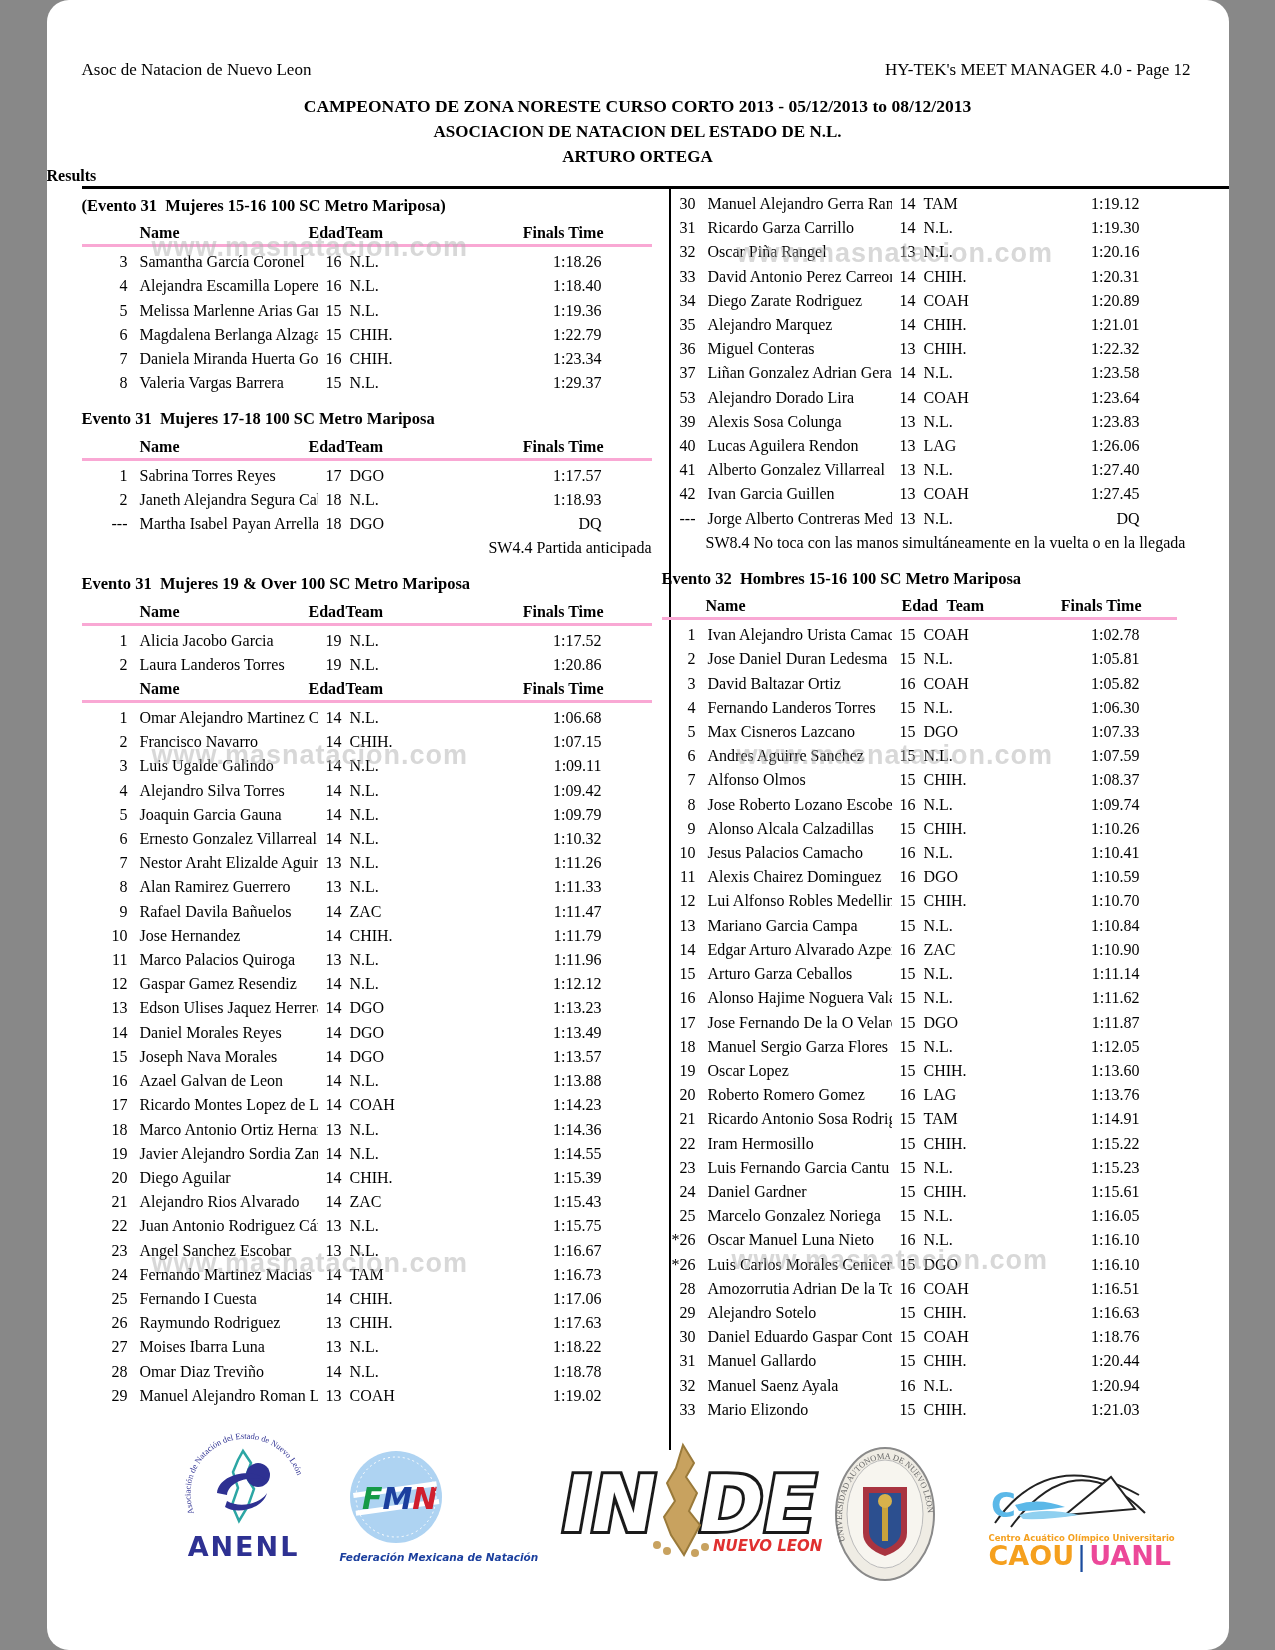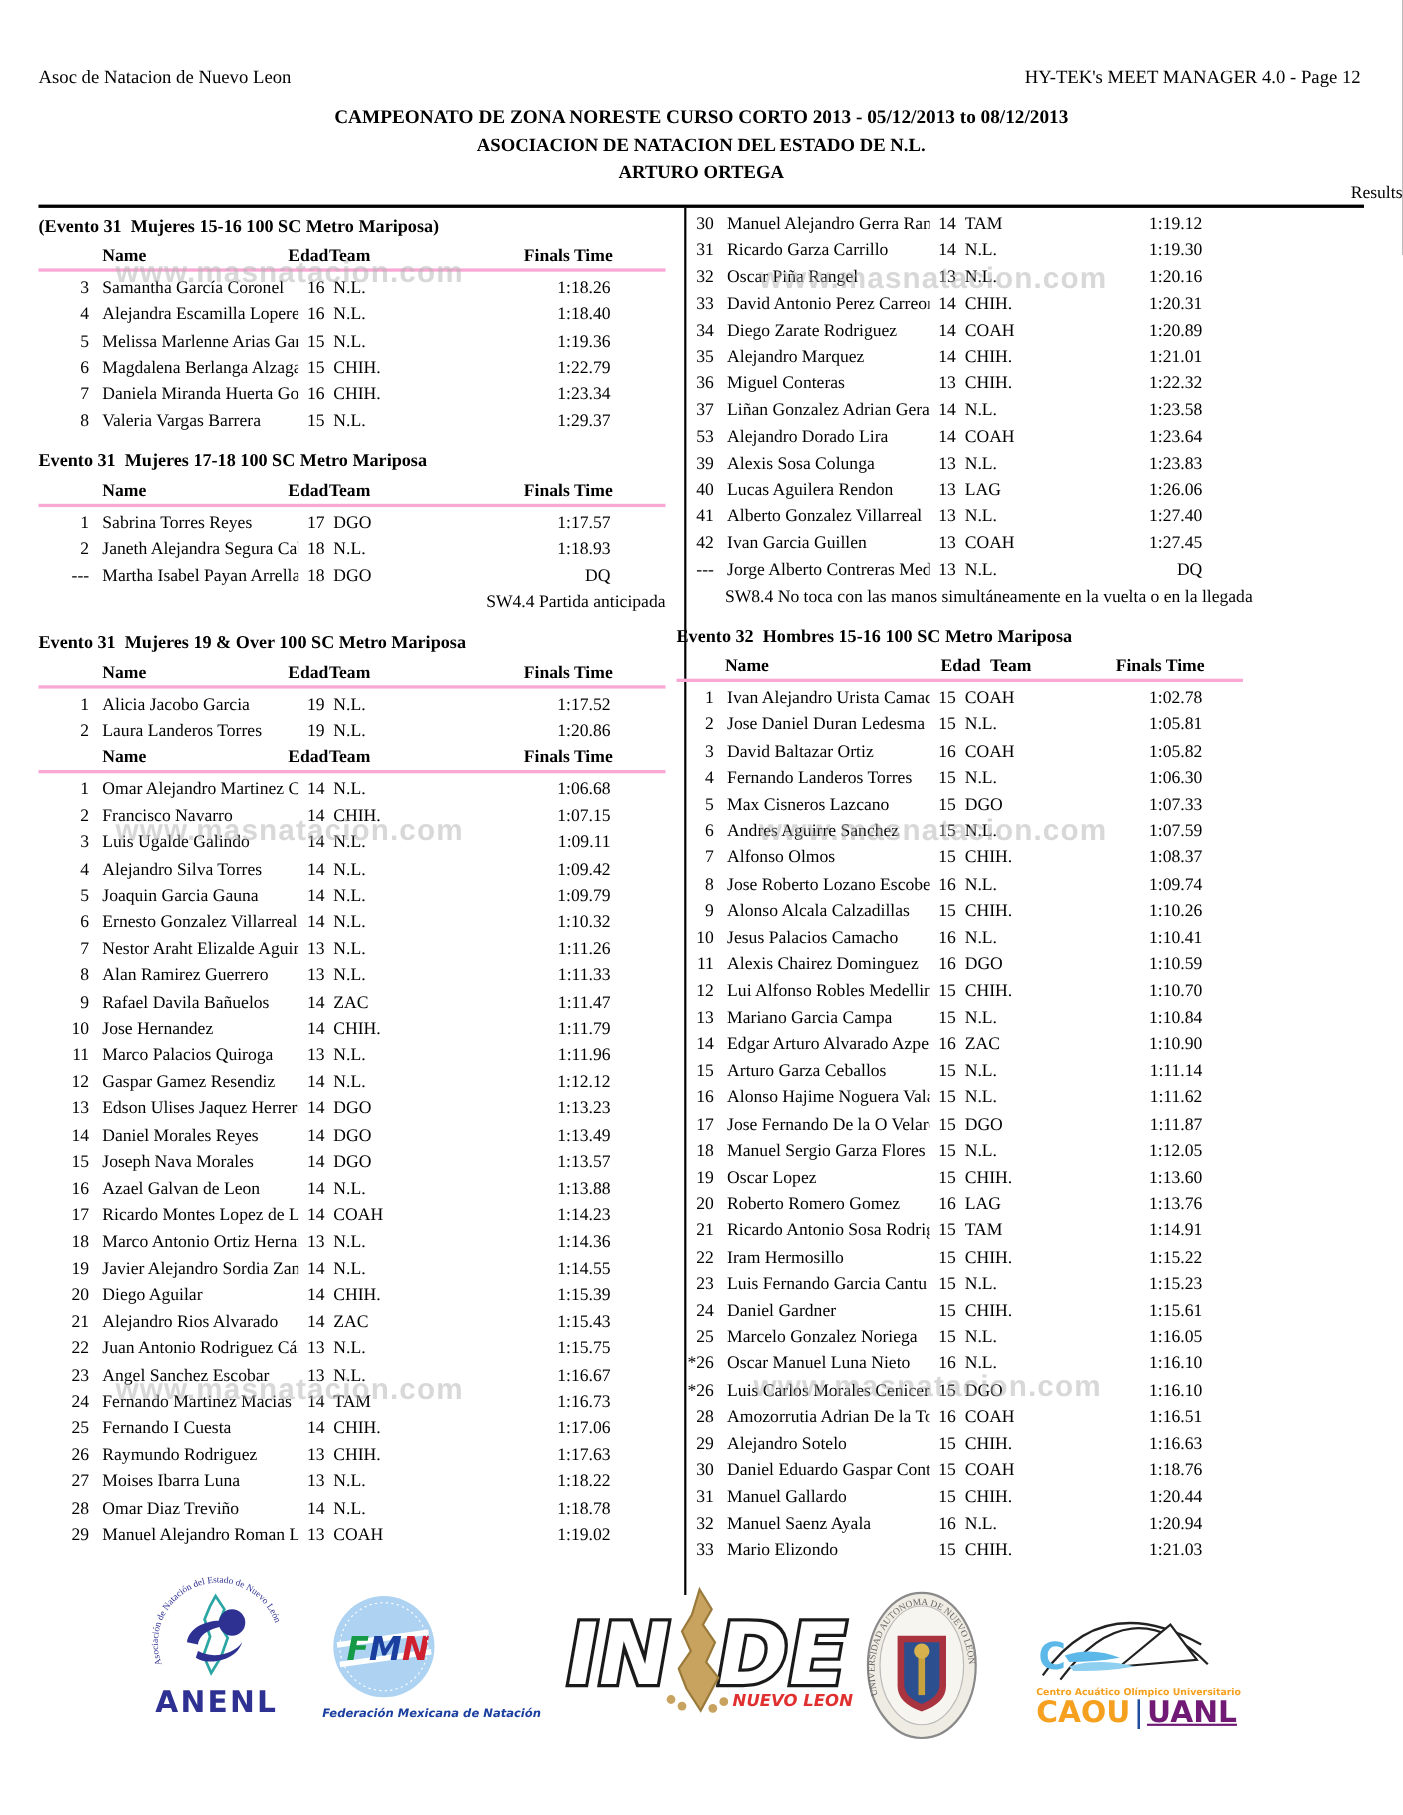--- a/index.html
+++ b/index.html
@@ -1,25 +1,25 @@
 <!DOCTYPE html>
 <html><head>
 <meta charset="utf-8">
 <style>
   html,body { margin:0; padding:0; background:#888; }
   .page {
-    position:relative; width:1275px; height:1650px; margin:0 auto;
+    position:relative; width:1182px; height:1650px; margin:0 auto;
     background:#ffffff; color:#000;
-    font-family:"Liberation Serif", serif; overflow:hidden;
+    font-family:"Liberation Serif", serif; overflow:hidden;border-radius:22px;
   }
   .topbar { position:absolute; top:60px; left:35px; right:38px; display:flex; justify-content:space-between; font-size:17px; }
   .doc-title   { position:absolute; top:96px;  left:0; width:100%; text-align:center; font-weight:bold; font-size:17.5px; }
   .doc-sub1    { position:absolute; top:122px; left:0; width:100%; text-align:center; font-weight:bold; font-size:17px; }
   .doc-sub2    { position:absolute; top:147px; left:0; width:100%; text-align:center; font-weight:bold; font-size:17px; }
-  .results-lbl { position:absolute; top:167px; left:0; width:100%; text-align:right; font-weight:normal; font-size:16px; }
+  .results-lbl { position:absolute; top:167px; left:0; width:100%; text-align:left; font-weight:bold; font-size:16px; }
   .hrule   { position:absolute; top:186px; left:35px; width:1205px; height:3px; background:#000; }
   .divider { position:absolute; top:189px; left:622px; width:2px; height:1261px; background:#000; }
 
   .col { position:absolute; top:192px; font-size:16px; line-height:24.2px; }
   .col-left  { left:35px;  width:570px; }
   .col-right { left:615px; width:515px; }
 
   .event-title { font-weight:bold; font-size:16.5px; margin-top:12px; margin-bottom:3px; white-space:pre; }
   .col-left .event-title:first-child { margin-top:2px; }
 
@@ -48,21 +48,21 @@
   .logo { position:absolute; }
   .anenl { left:122px; top:6px; width:150px; text-align:center; }
   .anenl-word { font-family:"DejaVu Sans", sans-serif; font-weight:bold; font-size:27px; color:#2e3192; letter-spacing:2px; margin-top:-4px; }
   .fmn { left:293px; top:24px; width:112px; text-align:center; }
   .fmn-cap { font-family:"DejaVu Sans", sans-serif; font-style:italic; font-weight:bold; font-size:10.5px; color:#1b3f9e; margin-top:2px; white-space:nowrap; }
   .inde { left:488px; top:16px; width:290px; }
   .uanl { left:786px; top:20px; width:104px; }
   .caou { left:942px; top:32px; width:160px; text-align:center; }
   .caou-cap { font-family:"DejaVu Sans", sans-serif; font-weight:bold; font-size:8.5px; color:#f5a01e; white-space:nowrap; }
   .caou-word { font-family:"DejaVu Sans", sans-serif; font-weight:bold; font-size:27px; line-height:26px; }
-  .caou-o { color:#f5a01e; } .caou-bar { color:#1b4c9e; font-weight:normal; padding:0 3px; } .caou-b { color:#701a75;text-decoration:underline; }
+  .caou-o { color:#f5a01e; } .caou-bar { color:#1b4c9e; font-weight:normal; padding:0 3px; } .caou-b { color:#ec4899; }
 </style>
 </head>
 <body>
 
 <div class="page">
 
   <div class="topbar">
     <span>Asoc de Natacion de Nuevo Leon</span>
     <span>HY-TEK's MEET MANAGER 4.0 - Page 12</span>
   </div>

